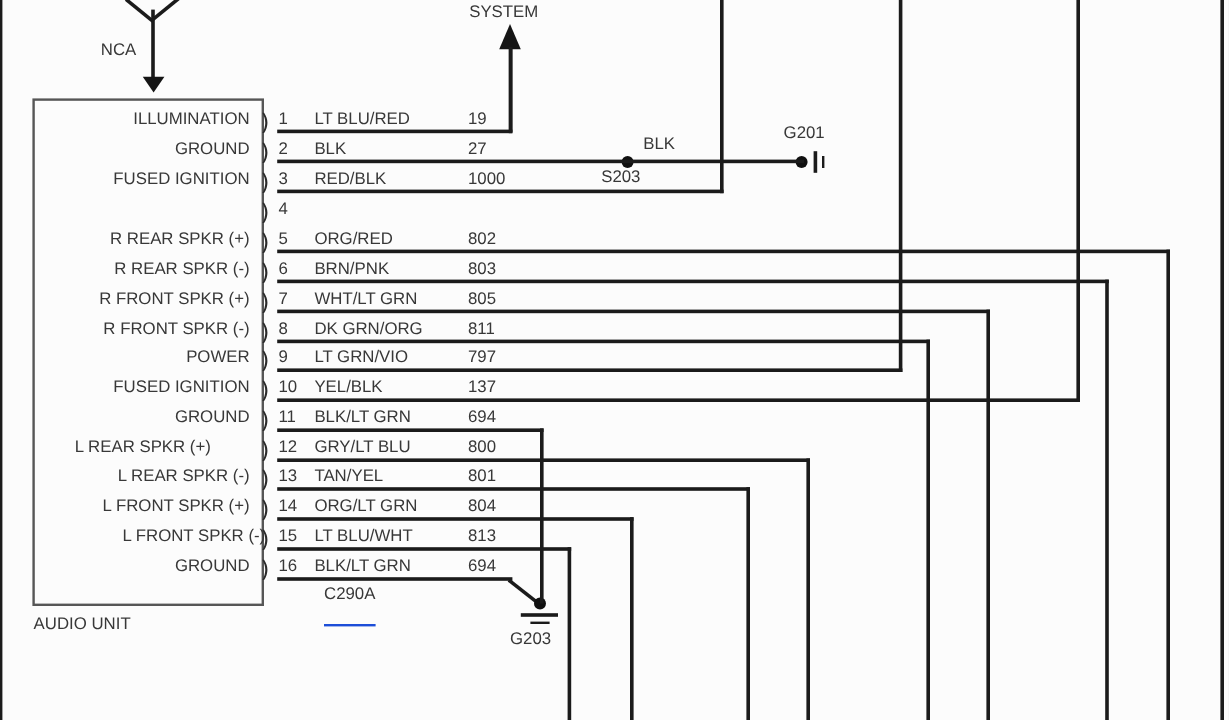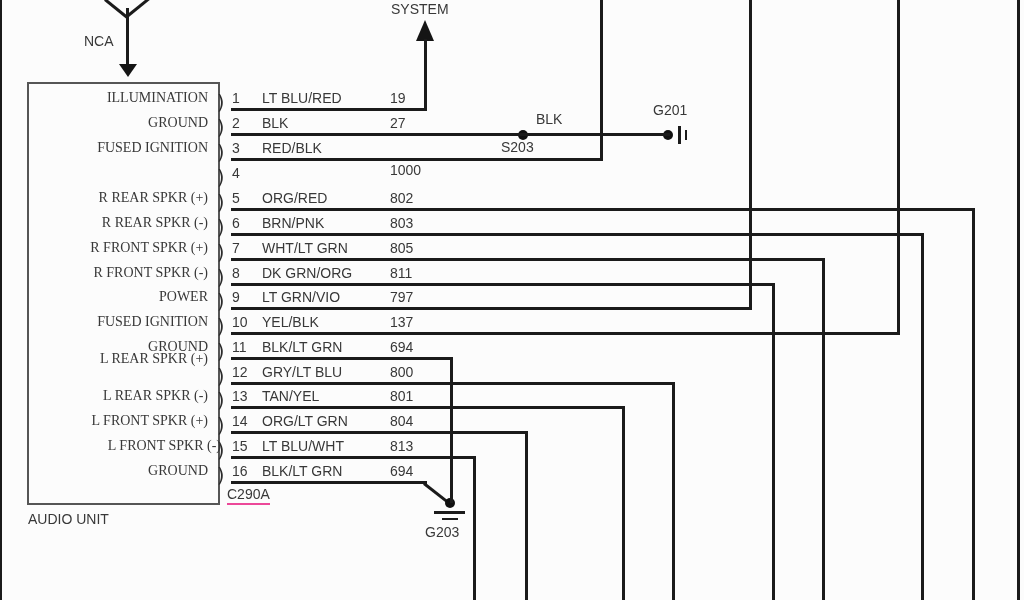--- a/index.html
+++ b/index.html
@@ -2,29 +2,29 @@
 <html><head>
 <meta charset="utf-8">
 <style>
   html,body{margin:0;padding:0;background:#e8e8e8;}
   #stage{
     position:relative;width:1024px;height:600px;margin:0 auto;
     background:#fcfcfc;overflow:hidden;
     font-family:"Liberation Sans",sans-serif;
   }
   .t{position:absolute;font-size:14px;color:#383838;white-space:nowrap;line-height:16px;}
-  .t.right{text-align:right;font-family:Liberation Serif, serif;}
+  .t.right{text-align:right;}
   .line{position:absolute;background:#1b1b1b;}
   .boxborder{position:absolute;border:2px solid #565656;background:transparent;}
   .dot{position:absolute;width:10px;height:10px;border-radius:50%;background:#101010;}
   .bracket{position:absolute;font-size:19px;color:#2a2a2a;font-family:"DejaVu Sans",sans-serif;line-height:19px;}
   .tri-up{position:absolute;width:0;height:0;border-left:9px solid transparent;border-right:9px solid transparent;border-bottom:21px solid #151515;}
   .tri-down{position:absolute;width:0;height:0;border-left:9px solid transparent;border-right:9px solid transparent;border-top:13px solid #151515;}
   .diag{position:absolute;height:3px;background:#1b1b1b;transform-origin:left center;}
-  .underline{border-bottom:2px solid #ec4899;padding-bottom:1px;}
+  .underline{border-bottom:2px solid #1d4ed8;padding-bottom:18px;margin-left:43px;}
 </style>
 </head>
 <body>
 
 <div id="stage">
 
   <div class="line" style="left:0;top:0;width:2px;height:600px;"></div>
   <div class="line" style="left:1017px;top:0;width:3px;height:600px;"></div>
 
   <div class="diag" style="left:105px;top:-2px;width:29px;transform:rotate(39deg);"></div>
@@ -67,21 +67,21 @@
     <div class="bracket" style="left:217px;top:118px;">)</div>
     <div class="t" style="left:232px;top:115px;">2</div>
     <div class="t right" style="left:30px;top:115px;width:178px;">GROUND</div>
     <div class="t" style="left:262px;top:115px;">BLK</div>
     <div class="t" style="left:390px;top:115px;">27</div>
     <div class="line" style="left:231px;top:133px;width:439px;height:3px;"></div>
     <div class="bracket" style="left:217px;top:143px;">)</div>
     <div class="t" style="left:232px;top:140px;">3</div>
     <div class="t right" style="left:30px;top:140px;width:178px;">FUSED IGNITION</div>
     <div class="t" style="left:262px;top:140px;">RED/BLK</div>
-    <div class="t" style="left:390px;top:140px;margin-top:22px;">1000</div>
+    <div class="t" style="left:390px;top:140px;">1000</div>
     <div class="line" style="left:231px;top:158px;width:372px;height:3px;"></div>
     <div class="line" style="left:600px;top:0px;width:3px;height:161px;"></div>
     <div class="bracket" style="left:217px;top:168px;">)</div>
     <div class="t" style="left:232px;top:165px;">4</div>
     <div class="bracket" style="left:217px;top:193px;">)</div>
     <div class="t" style="left:232px;top:190px;">5</div>
     <div class="t right" style="left:30px;top:190px;width:178px;">R REAR SPKR (+)</div>
     <div class="t" style="left:262px;top:190px;">ORG/RED</div>
     <div class="t" style="left:390px;top:190px;">802</div>
     <div class="line" style="left:231px;top:208px;width:744px;height:3px;"></div>
@@ -123,21 +123,21 @@
     <div class="line" style="left:897px;top:0px;width:3px;height:335px;"></div>
     <div class="bracket" style="left:217px;top:342px;">)</div>
     <div class="t" style="left:232px;top:339px;">11</div>
     <div class="t right" style="left:30px;top:339px;width:178px;">GROUND</div>
     <div class="t" style="left:262px;top:339px;">BLK/LT GRN</div>
     <div class="t" style="left:390px;top:339px;">694</div>
     <div class="line" style="left:231px;top:357px;width:222px;height:3px;"></div>
     <div class="line" style="left:450px;top:357px;width:3px;height:146px;"></div>
     <div class="bracket" style="left:217px;top:367px;">)</div>
     <div class="t" style="left:232px;top:364px;">12</div>
-    <div class="t right" style="left:30px;top:351px;width:178px;">L REAR SPKR (+)</div>
+    <div class="t right" style="left:30px;top:364px;width:178px;text-align:center;">L REAR SPKR (+)</div>
     <div class="t" style="left:262px;top:364px;">GRY/LT BLU</div>
     <div class="t" style="left:390px;top:364px;">800</div>
     <div class="line" style="left:231px;top:382px;width:444px;height:3px;"></div>
     <div class="line" style="left:672px;top:382px;width:3px;height:218px;"></div>
     <div class="bracket" style="left:217px;top:391px;">)</div>
     <div class="t" style="left:232px;top:388px;">13</div>
     <div class="t right" style="left:30px;top:388px;width:178px;">L REAR SPKR (-)</div>
     <div class="t" style="left:262px;top:388px;">TAN/YEL</div>
     <div class="t" style="left:390px;top:388px;">801</div>
     <div class="line" style="left:231px;top:406px;width:394px;height:3px;"></div>

